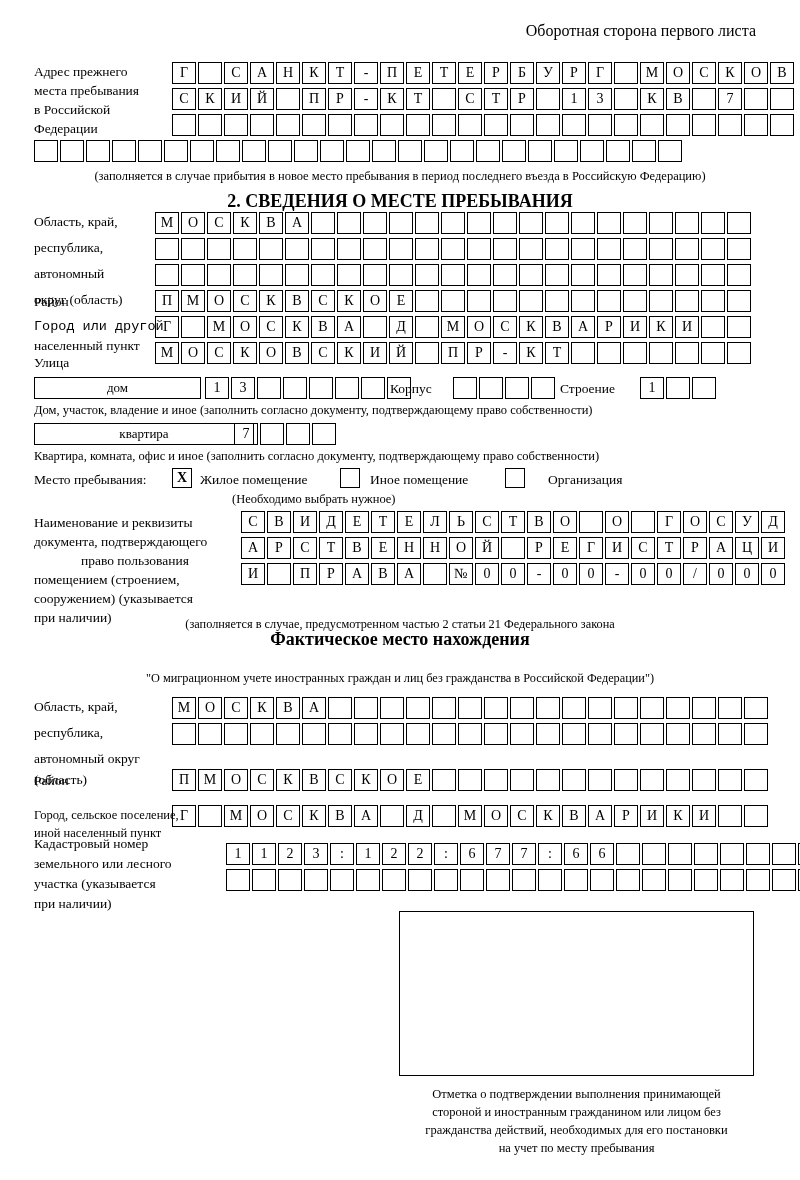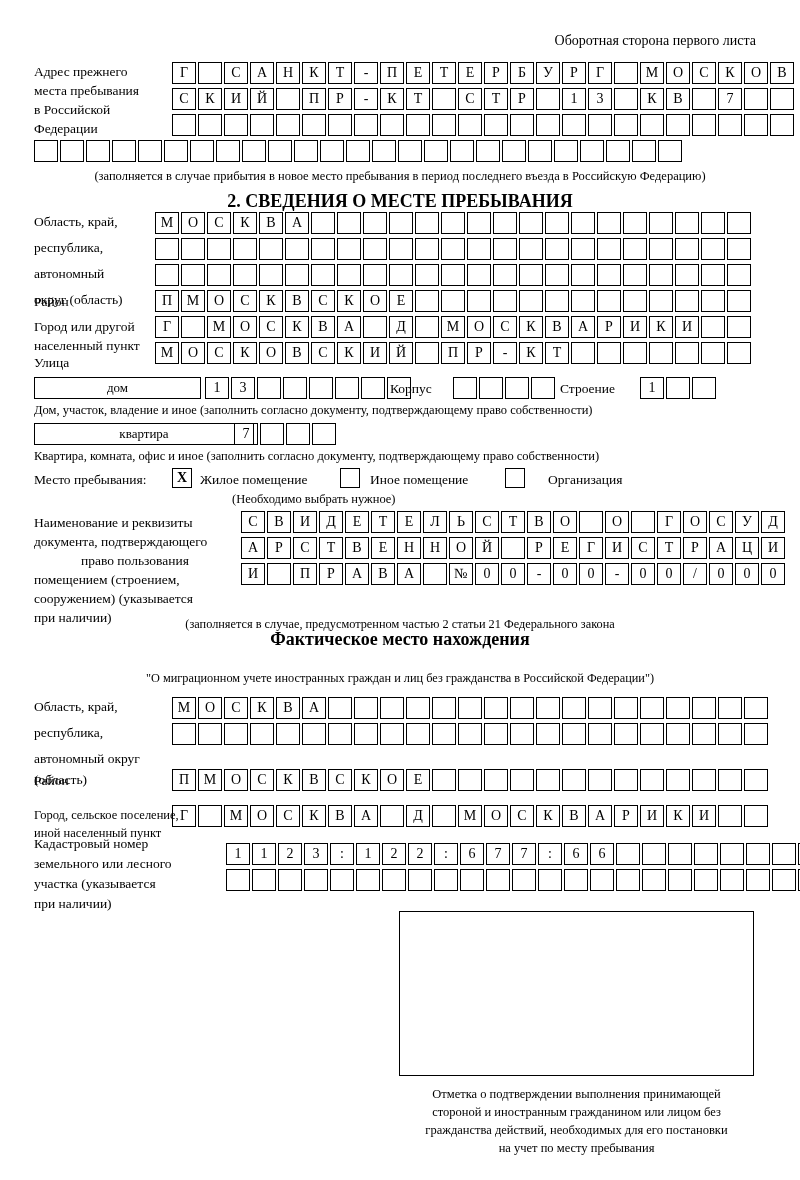--- a/index.html
+++ b/index.html
@@ -2,21 +2,21 @@
 <html><head>
 <meta charset="utf-8">
 <style>
   html,body{margin:0;padding:0;}
   body{
     width:800px;min-height:1180px;background:#fff;
     font-family:"Liberation Serif", serif;
     color:#000;position:relative;
   }
   .page{position:relative;width:800px;height:1180px;box-sizing:border-box;}
-  .hdr-right{position:absolute;right:44px;top:33px;font-size:14px;}
+  .hdr-right{position:absolute;right:44px;top:22px;font-size:16px;}
   .lbl{position:absolute;font-size:13.5px;line-height:19px;}
   .lbl.small{font-size:12.5px;}
   .sec-title{position:absolute;width:100%;text-align:center;font-weight:bold;font-size:18px;}
   .note{position:absolute;width:100%;text-align:center;font-size:12.3px;}
 
   
   .row{position:absolute;display:flex;}
   .cell{
     width:24px;height:22px;border:1px solid #000;box-sizing:border-box;
     margin-right:2px;text-align:center;font-size:14px;line-height:20px;
@@ -254,21 +254,21 @@
       <div class="cell"></div>
       <div class="cell"></div>
       <div class="cell"></div>
       <div class="cell"></div>
       <div class="cell"></div>
       <div class="cell"></div>
       <div class="cell"></div>
       <div class="cell"></div>
     </div>
 
-  <div class="lbl" style="left:34px; top:317px;">Город или другой</div>
+  <div class="lbl" style="left:34px; top:317px;font-family:Liberation Mono, monospace;">Город или другой</div>
   <div class="lbl" style="left:34px; top:336px;">населенный пункт</div>
   <div class="row" id="s2-city" style="left:155px; top:316px;">
       <div class="cell">Г</div>
       <div class="cell"></div>
       <div class="cell">М</div>
       <div class="cell">О</div>
       <div class="cell">С</div>
       <div class="cell">К</div>
       <div class="cell">В</div>
       <div class="cell">А</div>

